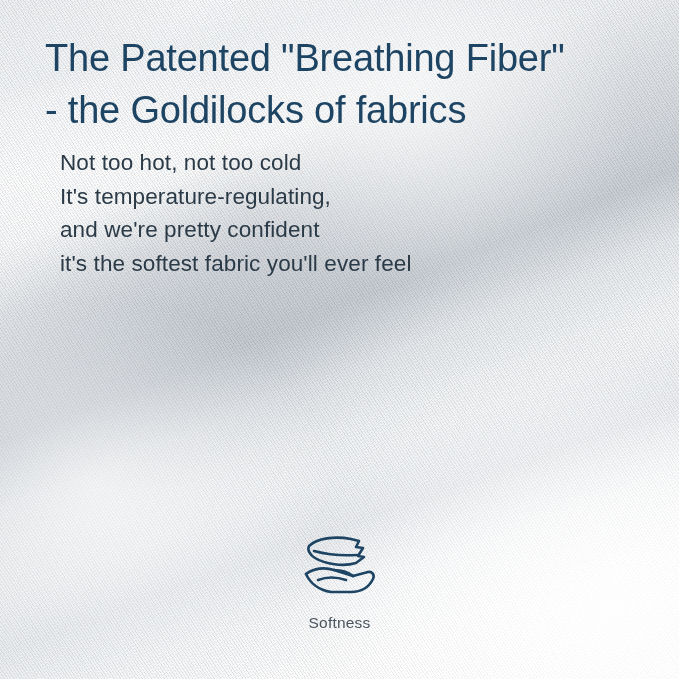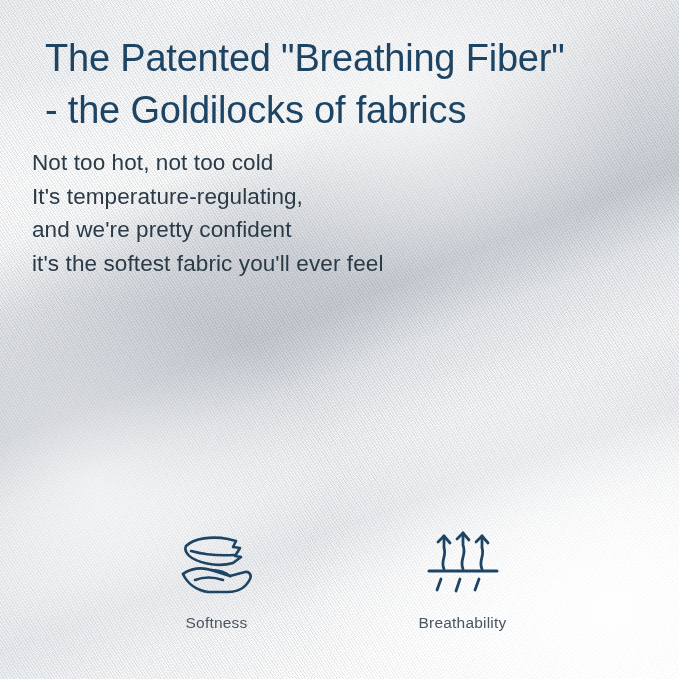--- a/index.html
+++ b/index.html
@@ -143,21 +143,21 @@
     color: #1e4463;
     font-size: 38px;
     line-height: 52px;
     font-weight: 400;
     letter-spacing: -0.2px;
     white-space: pre-line;
   }
 
   .subcopy {
     position: absolute;
-    left: 32px;
+    left: 60px;
     top: 146px;
     width: 560px;
     color: #2b3a47;
     font-size: 22.5px;
     line-height: 33.5px;
     font-weight: 400;
     letter-spacing: 0.1px;
     white-space: pre-line;
   }
 
@@ -238,41 +238,17 @@
             <path d="M5 40 C9 49 18 56 30 58 L50 58 C60 58 68 53 72 45
                      C74 41 71 37 67 38 L52 42"></path>
 
             <path d="M33 36 C40 36 47 38 52 42"></path>
             <path d="M17 46 C25 43 36 43 45 46"></path>
           </svg>
         </div>
         <div class="feature-label">Softness</div>
       </div>
 
-      <div class="feature">
-        <div class="feature-glyph">
-          <svg width="72" height="66" viewBox="0 0 72 66" fill="none" stroke="#1e4463" stroke-width="2.8" stroke-linecap="round" stroke-linejoin="round">
-
-            <path d="M2 38 L70 38" stroke-width="3"></path>
-
-            <path d="M17 36 C13 28 20 23 17 15"></path>
-            <path d="M11 9 L17 3 L23 10" fill="none"></path>
-            <path d="M17 3 L17 14"></path>
-            <path d="M14 46 L10 57"></path>
-
-            <path d="M36 36 C32 27 40 22 36 12"></path>
-            <path d="M30 6 L36 0 L42 7"></path>
-            <path d="M36 0 L36 11"></path>
-            <path d="M33 46 L29 58"></path>
-
-            <path d="M55 36 C51 28 58 23 55 15"></path>
-            <path d="M49 9 L55 3 L61 10"></path>
-            <path d="M55 3 L55 14"></path>
-            <path d="M52 46 L48 57"></path>
-          </svg>
-        </div>
-        <div class="feature-label">Breathability</div>
-      </div>
 
 
     </div>
   </div>
 </div>
 
 </body></html>

